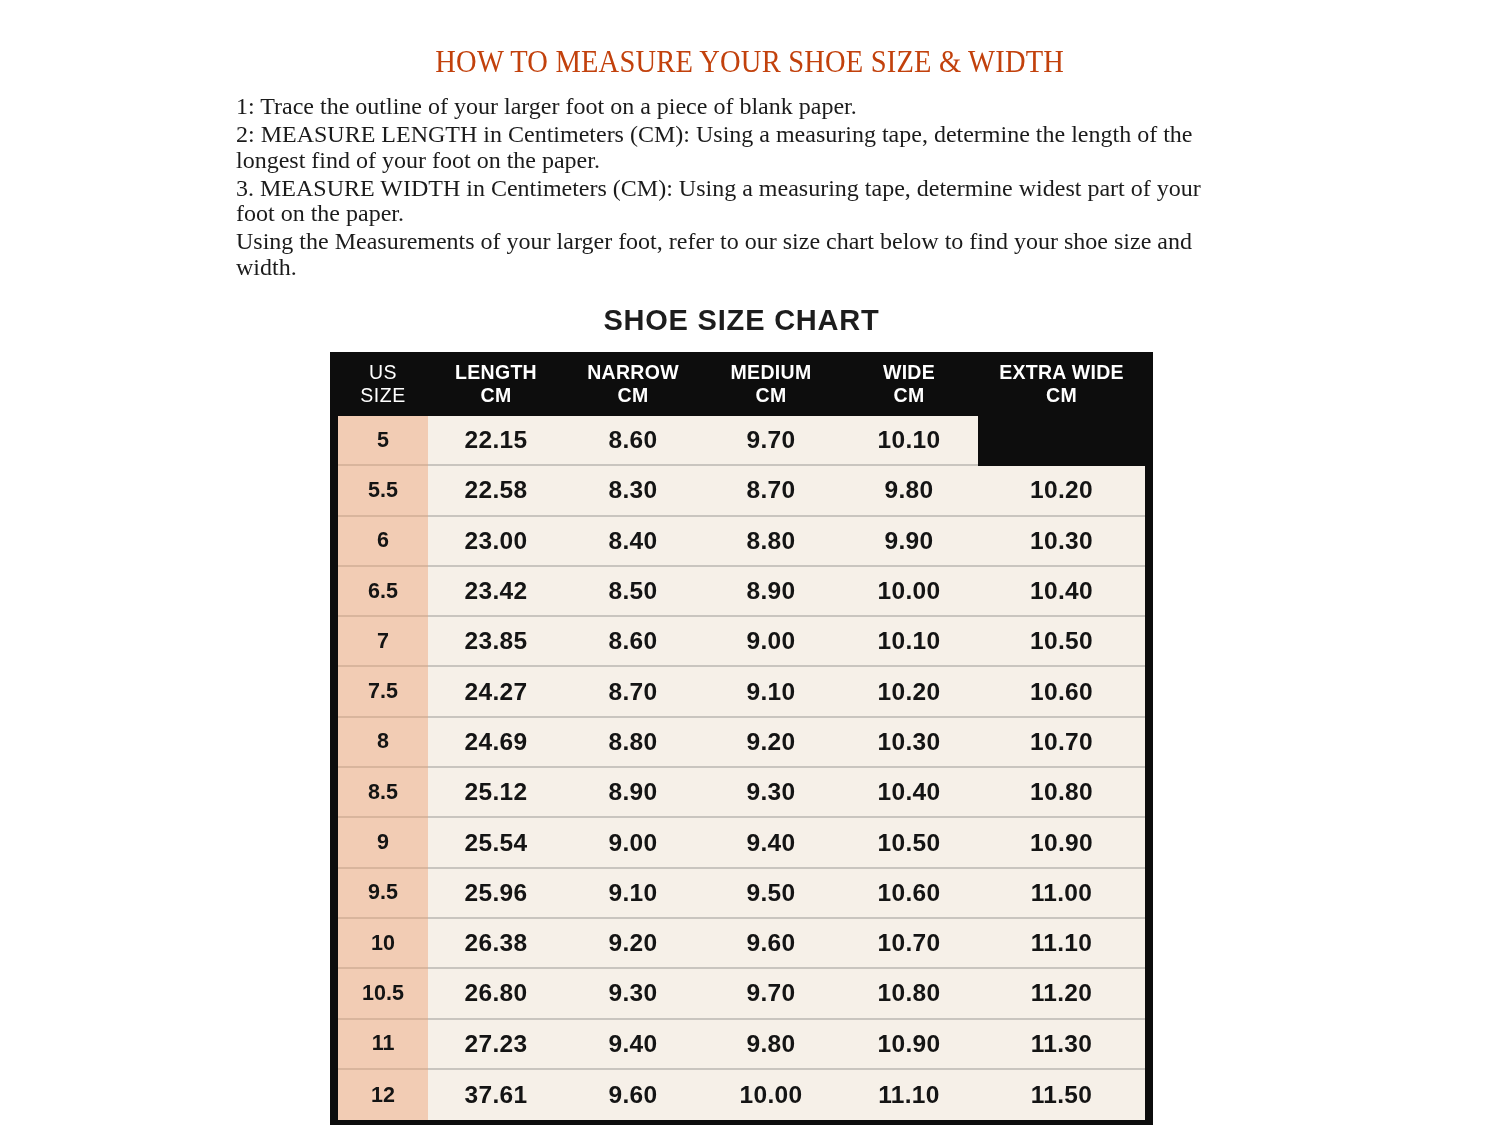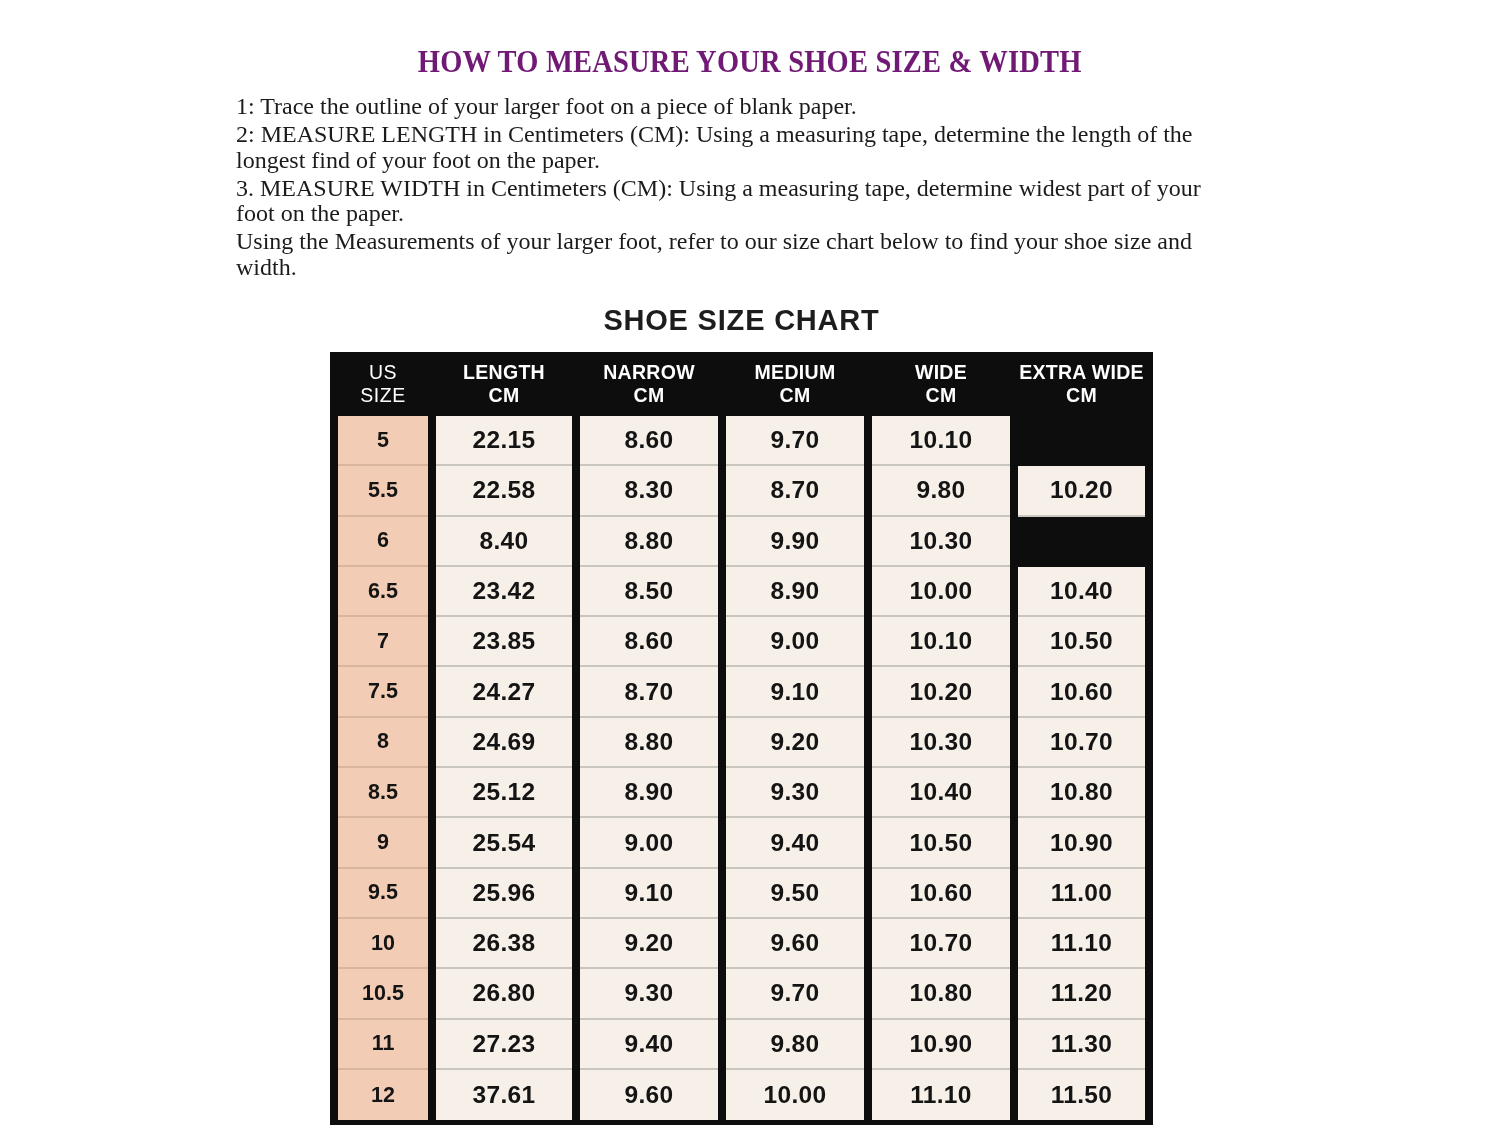--- a/index.html
+++ b/index.html
@@ -8,24 +8,24 @@
     font-family: "Liberation Serif", serif;
     color: #1a1a1a;
     position: relative;
   }
 
   
   .doc-title {
     margin-top: 44px;
     text-align: center;
     font-family: "Liberation Serif", serif;
-    font-weight: bold;
+    font-weight: normal;
     font-size: 31px;
     letter-spacing: 0.2px;
-    color: #701a75;
+    color: #c2410c;
   }
   .doc-title span {
     display: inline-block;
     transform: scaleX(0.92);
     transform-origin: center;
   }
 
   .instructions {
     margin: 14px 0 0 236px;
     max-width: 985px;
@@ -51,21 +51,20 @@
   
   .size-table {
     width: 823px;
     margin: 15px 0 0 330px;
     background: #0d0d0d;
     padding: 0 8px 8px 8px;
   }
   .thead, .tr {
     display: grid;
     grid-template-columns: 90px 136px 138px 138px 138px 1fr;
-    column-gap: 8px;
   }
   .thead {
     background: #0d0d0d;
     height: 64px;
     align-items: center;
   }
   .th {
     font-family: "Liberation Sans", sans-serif;
     font-weight: 700;
     font-size: 19.5px;
@@ -145,20 +144,21 @@
         <div class="td size-cell">5.5</div>
         <div class="td val-cell">22.58</div>
         <div class="td val-cell">8.30</div>
         <div class="td val-cell">8.70</div>
         <div class="td val-cell">9.80</div>
         <div class="td val-cell">10.20</div>
       </div>
 
       <div class="tr">
         <div class="td size-cell">6</div>
+        <div class="td val-cell">23.00</div>
         <div class="td val-cell">8.40</div>
         <div class="td val-cell">8.80</div>
         <div class="td val-cell">9.90</div>
         <div class="td val-cell">10.30</div>
       </div>
 
       <div class="tr">
         <div class="td size-cell">6.5</div>
         <div class="td val-cell">23.42</div>
         <div class="td val-cell">8.50</div>

